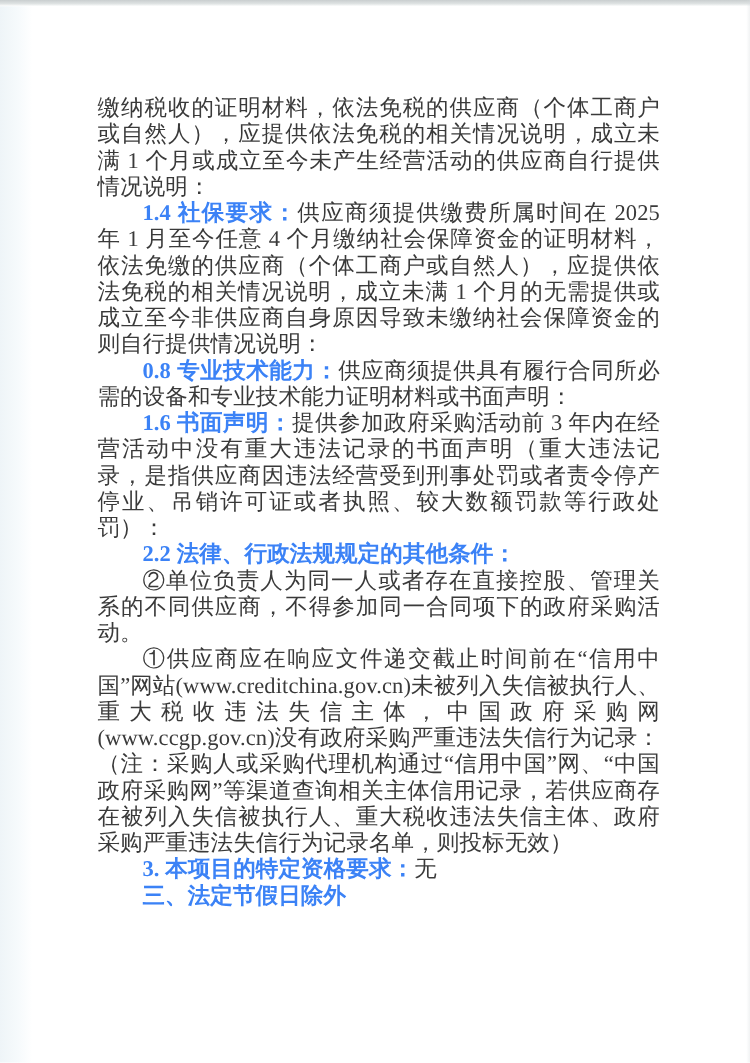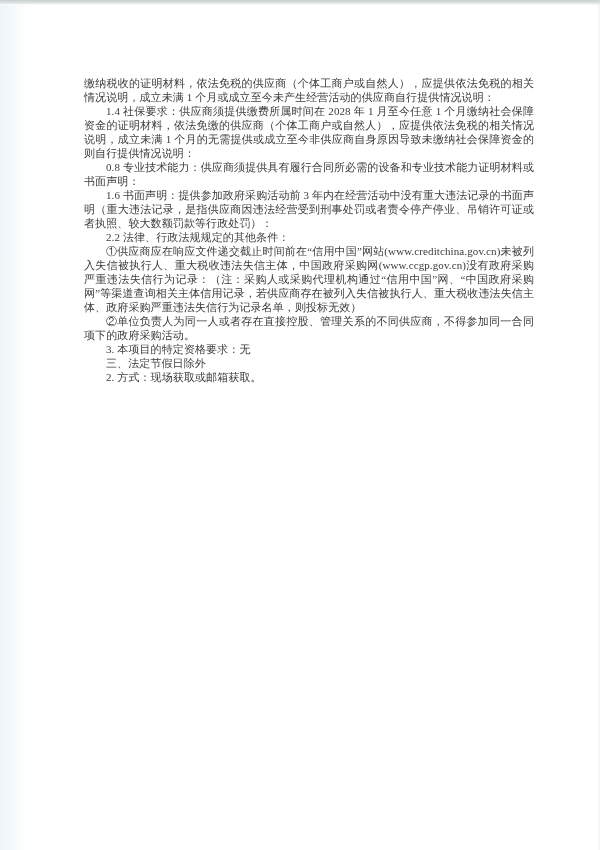--- a/index.html
+++ b/index.html
@@ -28,67 +28,66 @@
     background: linear-gradient(to right, rgba(225,236,242,0.55) 0%, rgba(235,244,248,0.45) 55%, rgba(255,255,255,0) 100%);
   }
   .scan-right-faint {
     position: absolute;
     top: 0; right: 0;
     width: 3px; height: 850px;
     background: linear-gradient(to left, rgba(215,220,222,0.35), rgba(255,255,255,0));
   }
   .page-text {
     position: absolute;
-    left: 84px;
+    left: 78px;
     top: 76px;
     width: 450px;
-    font-size: 11px;
-    line-height: 14px;
+    font-size: 18px;
+    line-height: 21px;
     color: #3a3a3a;
     text-align: justify;
     letter-spacing: 0.1px;
   }
   .page-text p {
     margin: 0;
     text-indent: 2em;
   }
   .page-text p.no-indent {
     text-indent: 0;
   }
   .page-text b {
-    font-weight: normal;
-    color: #404040;
+    font-weight: bold;
+    color: #3b82f6;
   }
 </style>
 </head>
 <body>
 
 <div class="scan-top-edge"></div>
 <div class="scan-left-edge"></div>
 <div class="scan-right-faint"></div>
 
 <div class="page-text">
 
   <p class="no-indent"><b></b><span>缴纳税收的证明材料，依法免税的供应商（个体工商户或自然人），应提供依法免税的相关情况说明，成立未满 1 个月或成立至今未产生经营活动的供应商自行提供情况说明：</span></p>
 
-  <p><b>1.4 社保要求：</b><span>供应商须提供缴费所属时间在 2028 年 1 月至今任意 1 个月缴纳社会保障资金的证明材料，依法免缴的供应商（个体工商户或自然人），应提供依法免税的相关情况说明，成立未满 1 个月的无需提供或成立至今非供应商自身原因导致未缴纳社会保障资金的则自行提供情况说明：</span></p>
+  <p><b>1.4 社保要求：</b><span>供应商须提供缴费所属时间在 2025 年 1 月至今任意 4 个月缴纳社会保障资金的证明材料，依法免缴的供应商（个体工商户或自然人），应提供依法免税的相关情况说明，成立未满 1 个月的无需提供或成立至今非供应商自身原因导致未缴纳社会保障资金的则自行提供情况说明：</span></p>
 
   <p><b>0.8 专业技术能力：</b><span>供应商须提供具有履行合同所必需的设备和专业技术能力证明材料或书面声明：</span></p>
 
   <p><b>1.6 书面声明：</b><span>提供参加政府采购活动前 3 年内在经营活动中没有重大违法记录的书面声明（重大违法记录，是指供应商因违法经营受到刑事处罚或者责令停产停业、吊销许可证或者执照、较大数额罚款等行政处罚）：</span></p>
 
   <p><b>2.2 法律、行政法规规定的其他条件：</b><span></span></p>
 
+  <p><b></b><span>②单位负责人为同一人或者存在直接控股、管理关系的不同供应商，不得参加同一合同项下的政府采购活动。</span></p>
+
   <p><b></b><span>①供应商应在响应文件递交截止时间前在“信用中国”网站(www.creditchina.gov.cn)未被列入失信被执行人、重大税收违法失信主体，中国政府采购网(www.ccgp.gov.cn)没有政府采购严重违法失信行为记录：（注：采购人或采购代理机构通过“信用中国”网、“中国政府采购网”等渠道查询相关主体信用记录，若供应商存在被列入失信被执行人、重大税收违法失信主体、政府采购严重违法失信行为记录名单，则投标无效）</span></p>
-
-  <p><b></b><span>②单位负责人为同一人或者存在直接控股、管理关系的不同供应商，不得参加同一合同项下的政府采购活动。</span></p>
 
 
 
 
   <p><b>3. 本项目的特定资格要求：</b><span>无</span></p>
 
   <p><b>三、法定节假日除外</b><span></span></p>
 
 
-  <p><b></b><span>2. 方式：现场获取或邮箱获取。</span></p>
 
 </div>
 
 </body></html>

